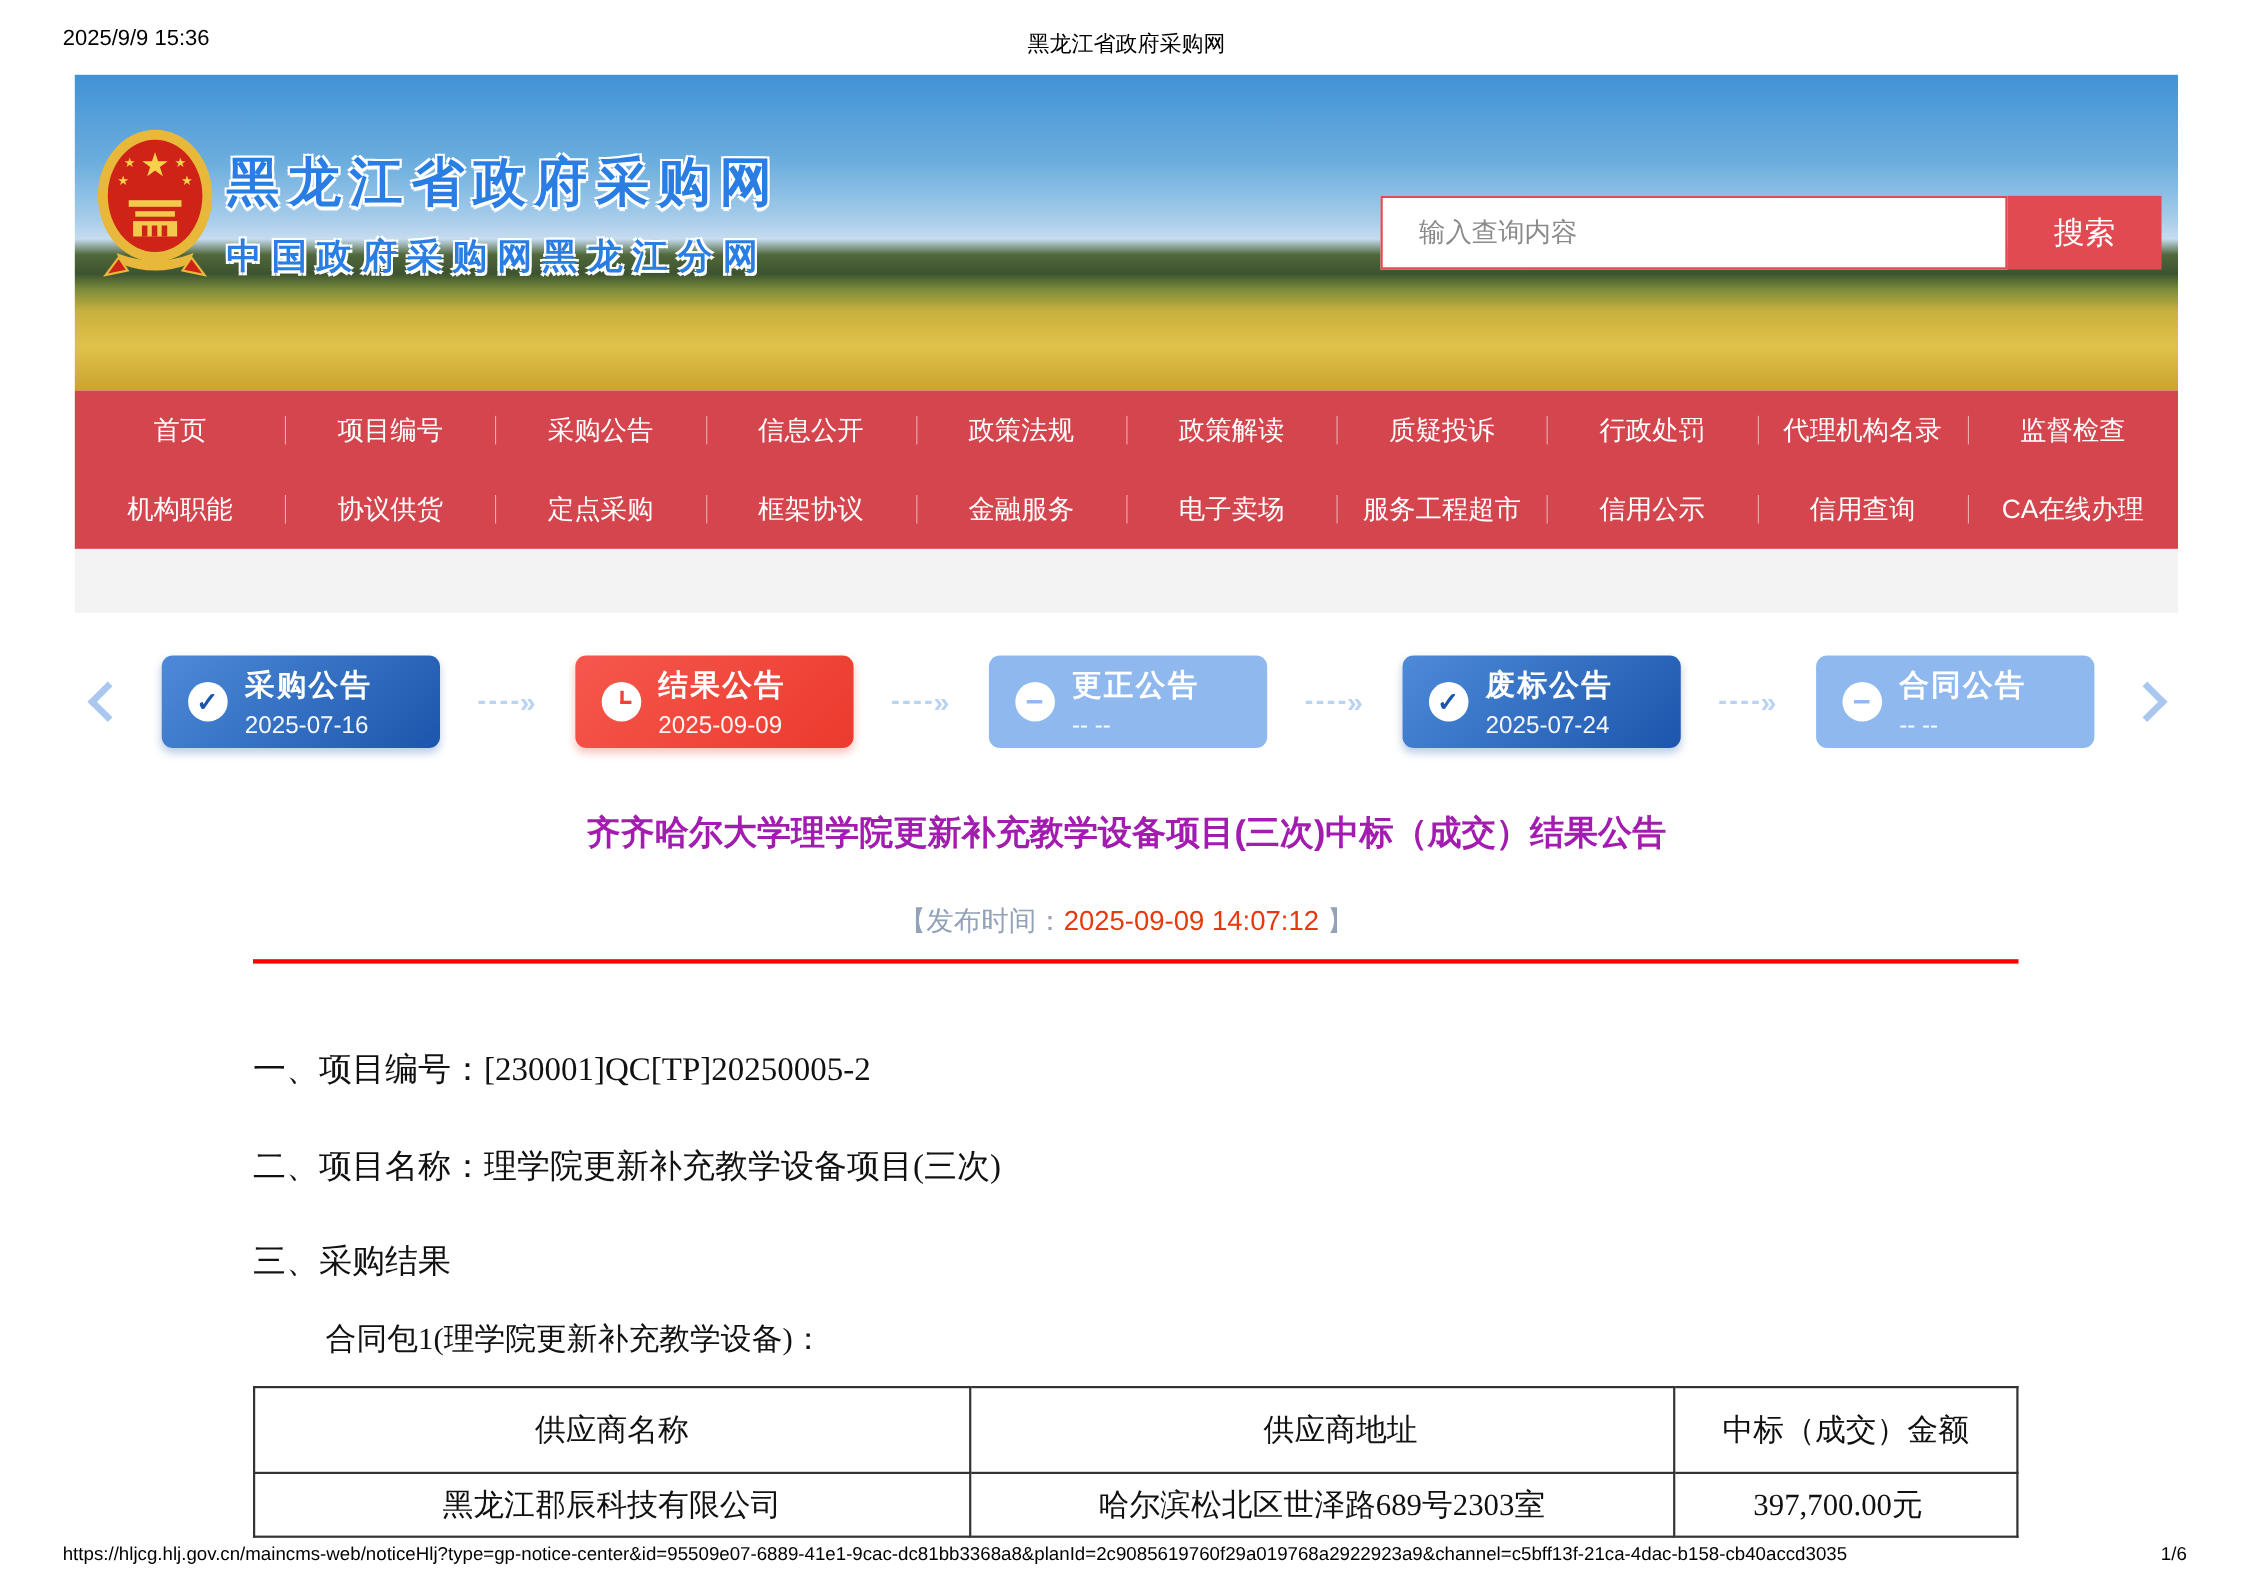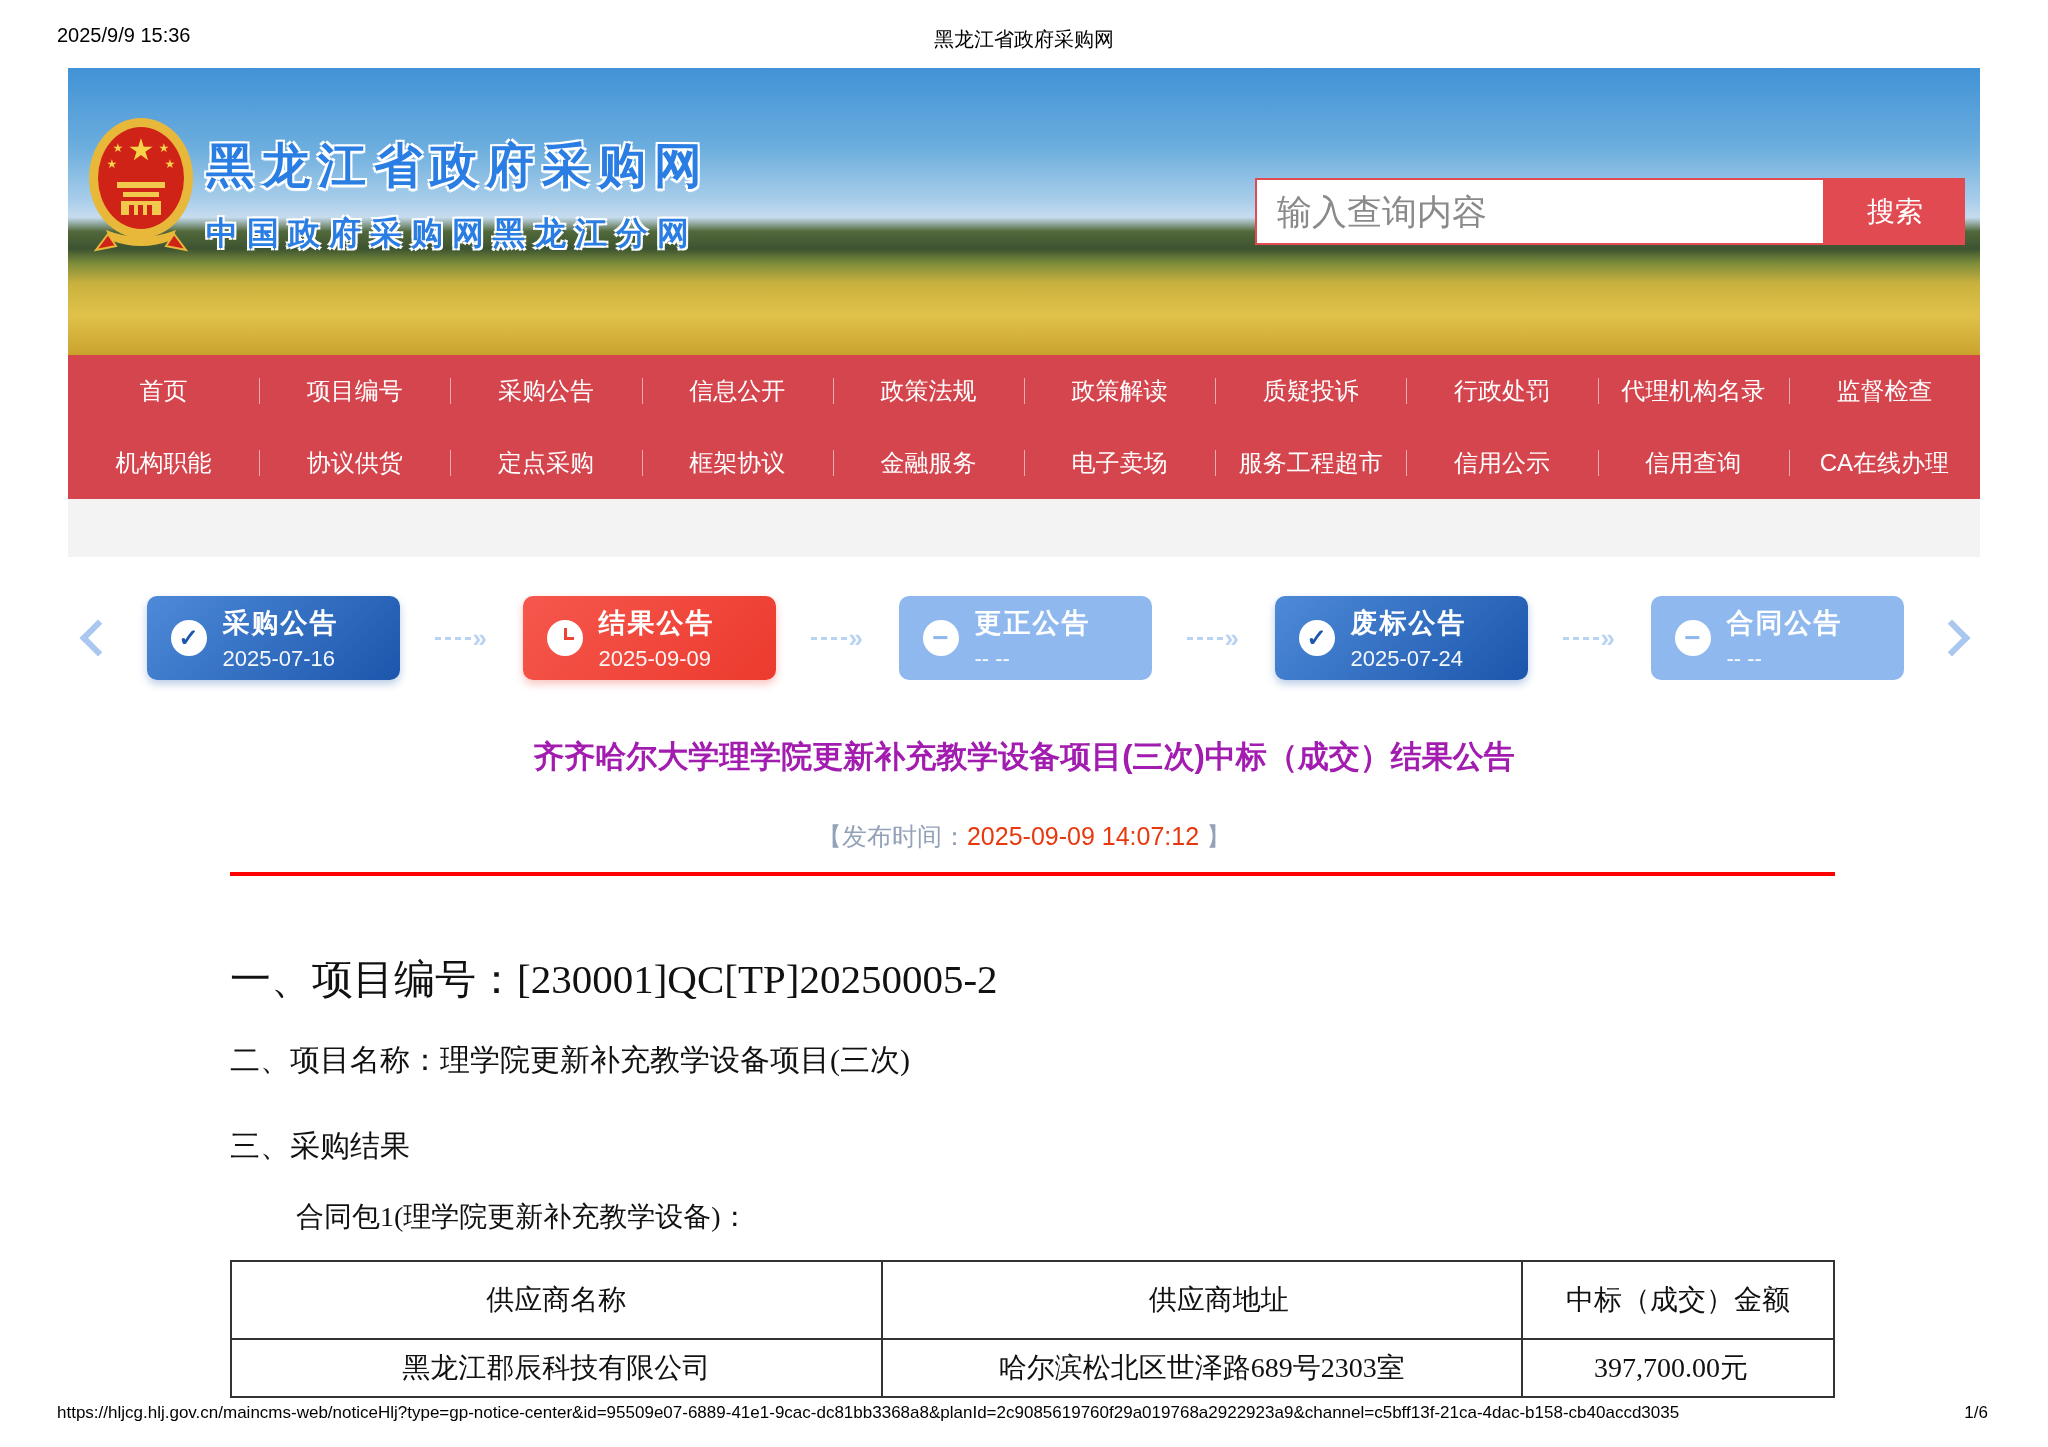--- a/index.html
+++ b/index.html
@@ -16,22 +16,22 @@
   .banner { position:absolute; left:68px; top:68px; width:1912px; height:287px; overflow:hidden;
     background:linear-gradient(180deg,#4192d6 0%, #6caede 28%, #a8cdea 46%, #c6dcef 52%,
       #51683b 57%, #3c5330 63%, #7c8c3a 68%, #c9b13e 75%, #e0c24a 86%, #caa32e 100%); }
   .emblem { position:absolute; left:18px; top:44px; width:110px; height:145px; }
   .site-titles { position:absolute; left:138px; top:66px; }
   .site-title { font-size:48px; font-weight:bold; color:#2a7de2; letter-spacing:8px;
     text-shadow:-2px -2px 0 #fff, 2px -2px 0 #fff, -2px 2px 0 #fff, 2px 2px 0 #fff, 0 3px 1px #fff; }
   .site-subtitle { margin-top:14px; font-size:32px; font-weight:bold; color:#2a7de2; letter-spacing:9px;
     text-shadow:-2px -2px 0 #fff, 2px -2px 0 #fff, -2px 2px 0 #fff, 2px 2px 0 #fff; }
   .search-box { position:absolute; left:1187px; top:110px; width:710px; height:67px; display:flex; }
-  .search-input { flex:1; border:2px solid #e04a50; background:#fff; font-size:35px; color:#333;
-    padding:0 20px; outline:none; font-family:"Liberation Sans", sans-serif; }
+  .search-input { flex:1; border:2px solid #e04a50; background:#fff; font-size:24px; color:#333;
+    padding:0 33px; outline:none; font-family:"Liberation Sans", sans-serif; }
   .search-input::placeholder { color:#8a8a8a; }
   .search-btn { width:140px; background:#e04a50; color:#fff; font-size:28px; border:none; cursor:pointer;
     font-family:"Liberation Sans", sans-serif; }
 
   
   .nav { position:absolute; left:68px; top:355px; width:1912px; height:144px; background:#d5454e; }
   .nav-row { display:flex; height:72px; }
   .nav-item { flex:1; position:relative; display:flex; align-items:center; justify-content:center;
     color:#fff; font-size:24px; cursor:pointer; }
   .nav-item:not(:first-child)::before { content:''; position:absolute; left:0; top:50%;
@@ -64,21 +64,21 @@
   .flow-arrow .head { color:#b9d3f3; font-size:26px; font-weight:bold; line-height:1; margin-left:2px; }
 
   
   .art-title { position:absolute; left:0; top:736px; width:100%; text-align:center;
     font-size:31px; font-weight:bold; color:#a21caf; }
   .pub-line { position:absolute; left:0; top:820px; width:100%; text-align:center; font-size:25px; color:#93a2b8; }
   .pub-line .time { color:#e8380d; }
   .red-rule { position:absolute; left:230px; top:872px; width:1605px; height:4px; background:#ff0000; }
 
   .body-text { font-family:"Liberation Serif", serif; color:#111; }
-  .para1 { position:absolute; left:230px; top:952px; font-size:41px; }
+  .para1 { position:absolute; left:230px; top:952px; font-size:30px; }
   .para2 { position:absolute; left:230px; top:1040px; font-size:30px; }
   .para3 { position:absolute; left:230px; top:1126px; font-size:30px; }
   .pkg   { position:absolute; left:296px; top:1198px; font-size:28px; }
 
   
   .result-table { position:absolute; left:230px; top:1260px; width:1605px; border-collapse:collapse;
     font-family:"Liberation Serif", serif; font-size:28px; color:#111; }
   .result-table th, .result-table td { border:2px solid #333; font-weight:normal; }
   .result-table th { height:78px; text-align:center; }
   .result-table td { height:58px; text-align:center; }

